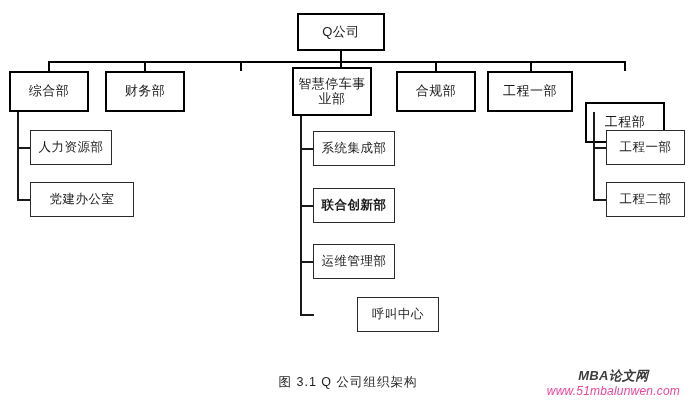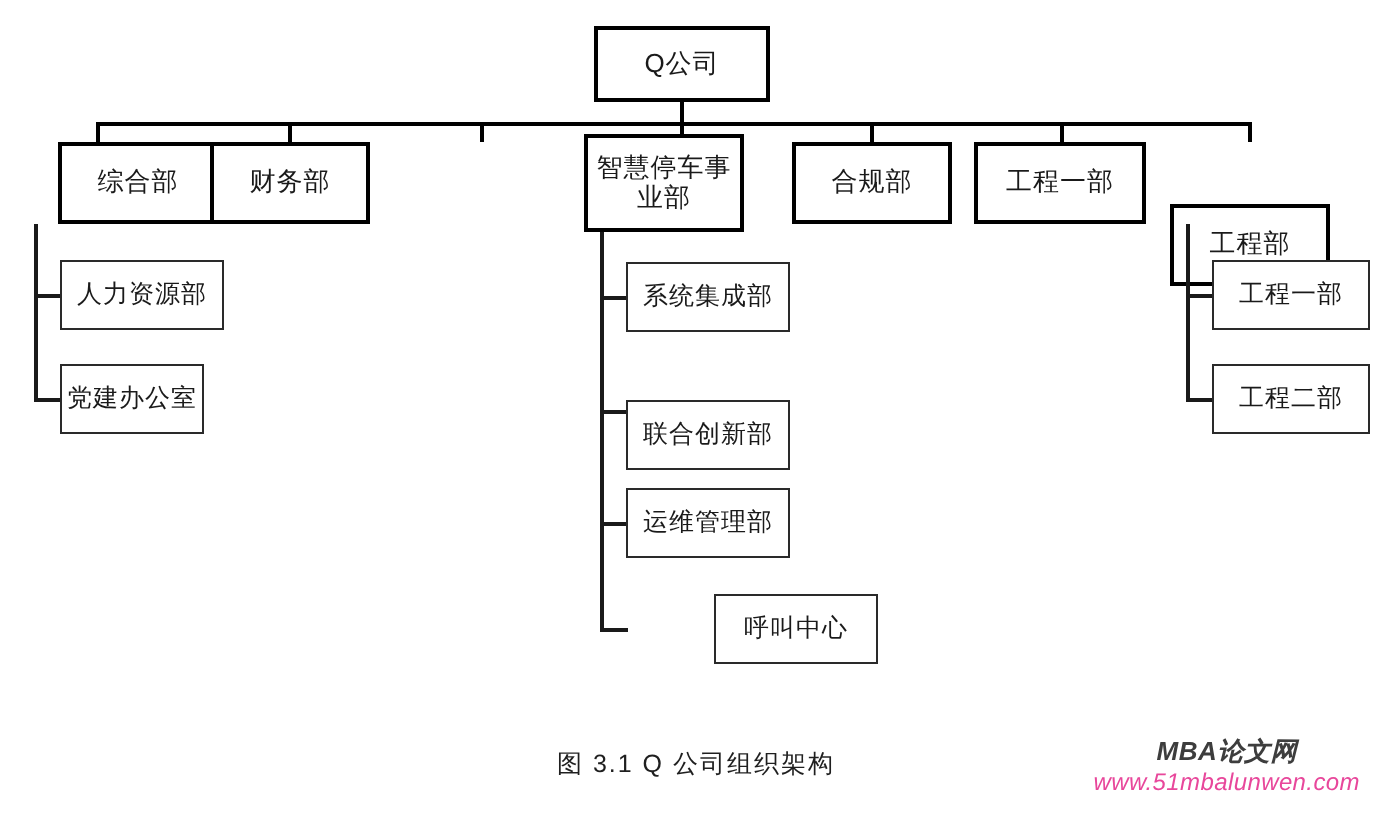--- a/index.html
+++ b/index.html
@@ -105,49 +105,49 @@
     <div class="line h" style="left:48px; top:61px; width:578px; height:2px;"></div>
 
     <div class="line v" style="left:48px; top:61px; width:2px; height:10px;"></div>
     <div class="line v" style="left:144px; top:61px; width:2px; height:10px;"></div>
     <div class="line v" style="left:240px; top:61px; width:2px; height:10px;"></div>
     <div class="line v" style="left:340px; top:61px; width:2px; height:10px;"></div>
     <div class="line v" style="left:435px; top:61px; width:2px; height:10px;"></div>
     <div class="line v" style="left:530px; top:61px; width:2px; height:10px;"></div>
     <div class="line v" style="left:624px; top:61px; width:2px; height:10px;"></div>
 
-    <div class="node" style="left:9px; top:71px; width:80px; height:41px;margin-left:20px;">综合部</div>
+    <div class="node" style="left:9px; top:71px; width:80px; height:41px;">综合部</div>
 
     <div class="node" style="left:105px; top:71px; width:80px; height:41px;">财务部</div>
 
 
     <div class="node" style="left:292px; top:67px; width:80px; height:49px;">智慧停车事
 业部</div>
 
     <div class="node" style="left:396px; top:71px; width:80px; height:41px;">合规部</div>
 
     <div class="node" style="left:487px; top:71px; width:86px; height:41px;">工程一部</div>
 
     <div class="node" style="left:585px; top:71px; width:80px; height:41px;margin-top:31px;">工程部</div>
 
     <div class="line thin v" style="left:17px; top:112px; width:2px; height:89px;"></div>
     <div class="line thin h" style="left:17px; top:147px; width:14px; height:2px;"></div>
     <div class="line thin h" style="left:17px; top:199px; width:14px; height:2px;"></div>
 
     <div class="node leaf" style="left:30px; top:130px; width:82px; height:35px;">人力资源部</div>
-    <div class="node leaf" style="left:30px; top:182px; width:72px; height:35px;">党建办公室</div>
+    <div class="node leaf" style="left:30px; top:182px; width:104px; height:35px;">党建办公室</div>
 
     <div class="line thin v" style="left:300px; top:116px; width:2px; height:200px;"></div>
     <div class="line thin h" style="left:300px; top:148px; width:14px; height:2px;"></div>
     <div class="line thin h" style="left:300px; top:205px; width:14px; height:2px;"></div>
     <div class="line thin h" style="left:300px; top:261px; width:14px; height:2px;"></div>
     <div class="line thin h" style="left:300px; top:314px; width:14px; height:2px;"></div>
 
     <div class="node leaf" style="left:313px; top:131px; width:82px; height:35px;">系统集成部</div>
-    <div class="node leaf" style="left:313px; top:200px; width:82px; height:35px;">联合创新部</div>
+    <div class="node leaf" style="left:313px; top:188px; width:82px; height:35px;font-weight:bold;">联合创新部</div>
     <div class="node leaf" style="left:313px; top:244px; width:82px; height:35px;">运维管理部</div>
     <div class="node leaf" style="left:313px; top:297px; width:82px; height:35px;margin-left:44px;">呼叫中心</div>
 
     <div class="line thin v" style="left:593px; top:112px; width:2px; height:89px;"></div>
     <div class="line thin h" style="left:593px; top:147px; width:14px; height:2px;"></div>
     <div class="line thin h" style="left:593px; top:199px; width:14px; height:2px;"></div>
 
     <div class="node leaf" style="left:606px; top:130px; width:79px; height:35px;">工程一部</div>
     <div class="node leaf" style="left:606px; top:182px; width:79px; height:35px;">工程二部</div>
 

